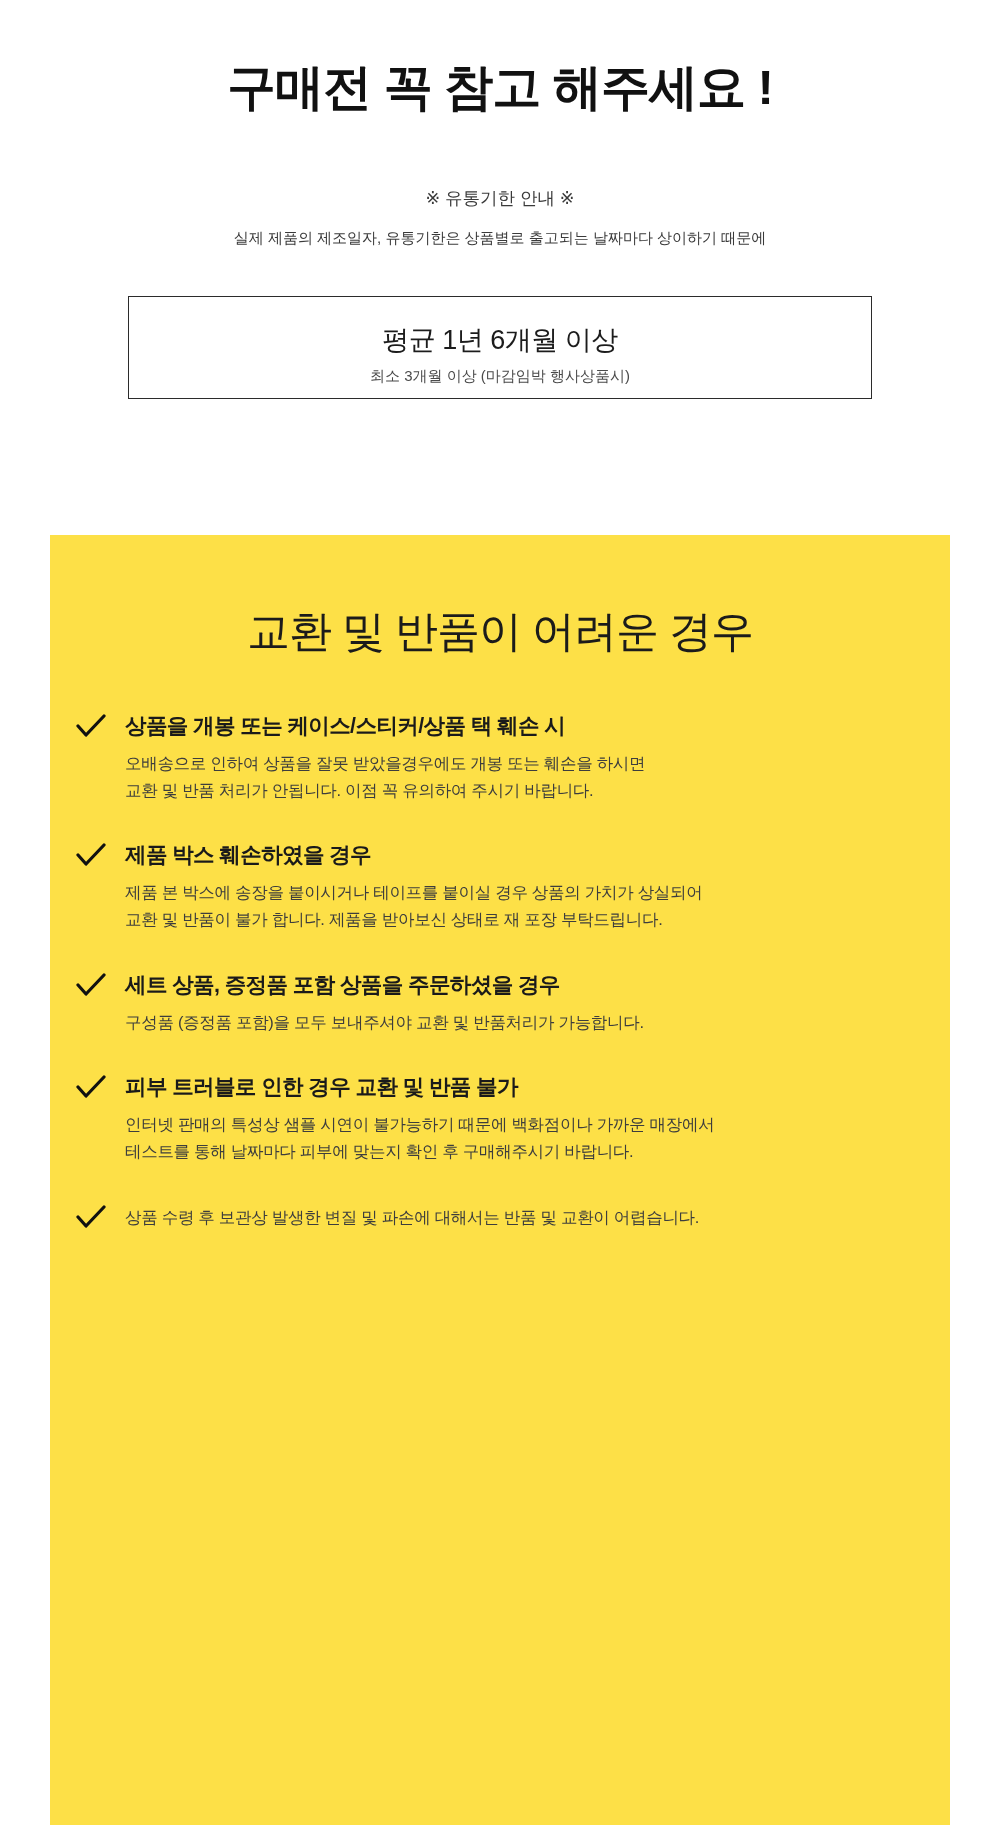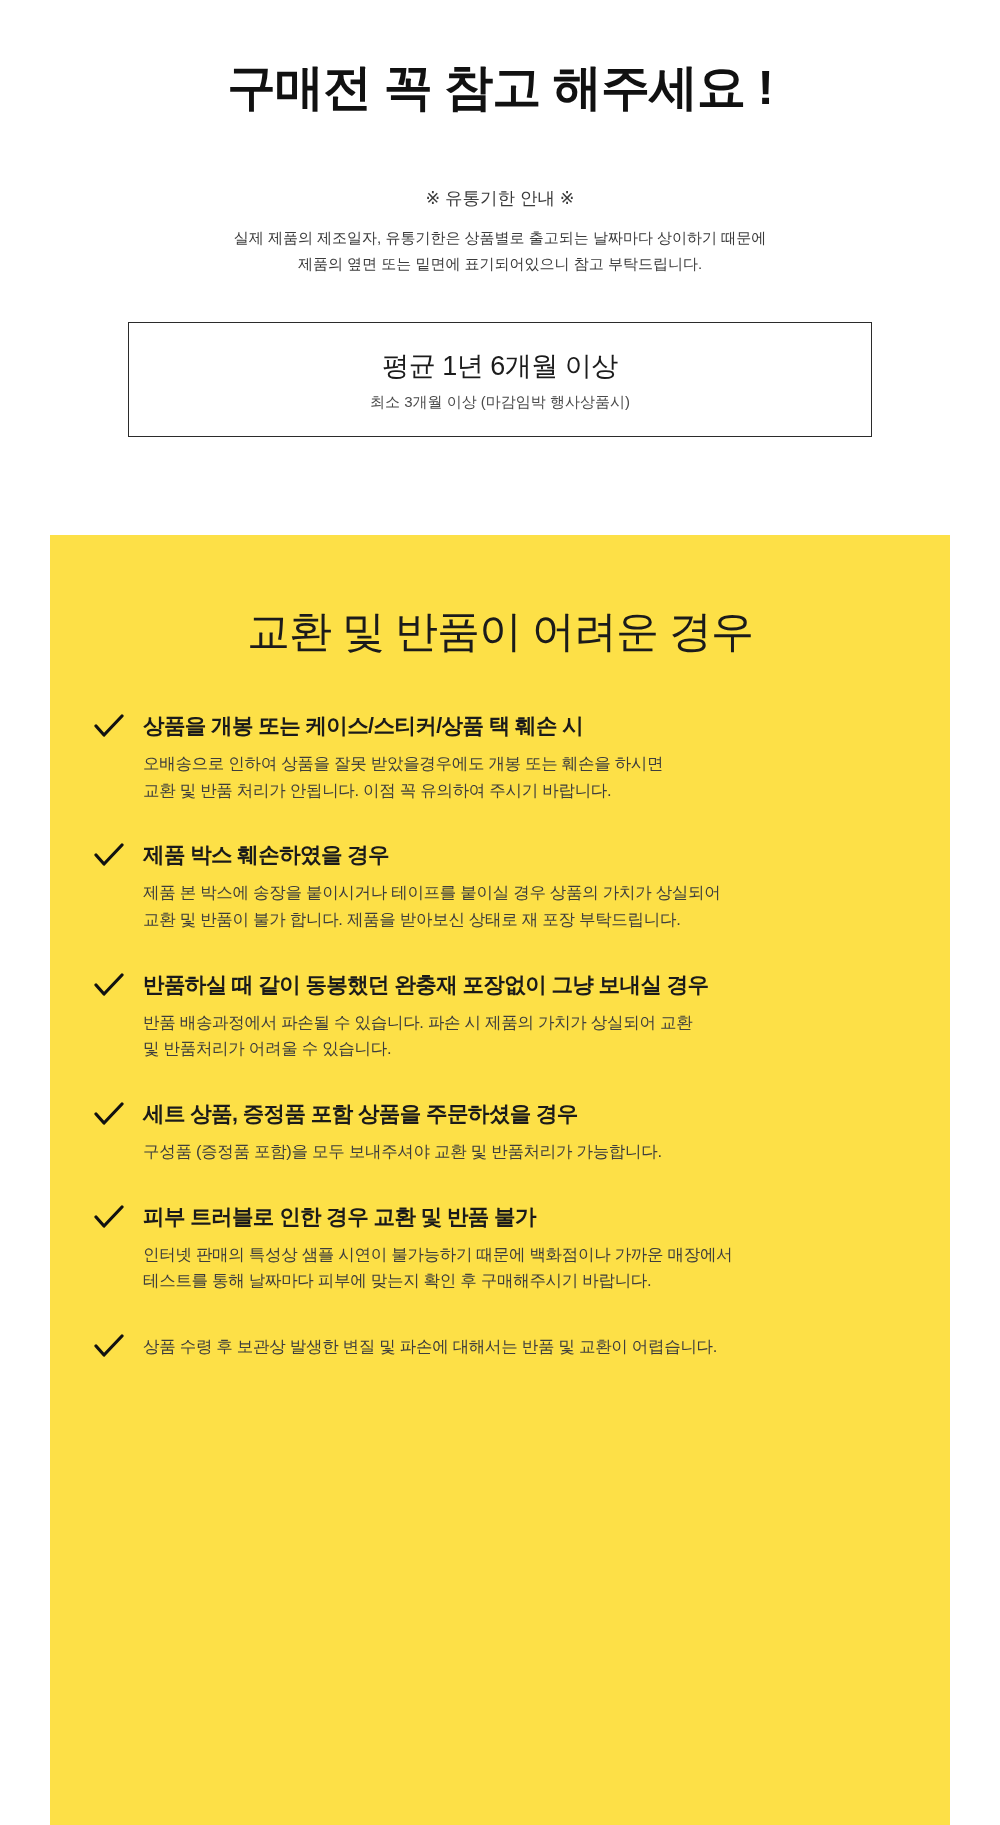--- a/index.html
+++ b/index.html
@@ -50,21 +50,21 @@
     font-size: 15px;
     color: #3a3a3a;
     line-height: 1.72;
   }
 
   .period-box {
     margin: 45px auto 0 auto;
     width: 744px;
     box-sizing: border-box;
     border: 1px solid #2b2b2b;
-    padding: 26px 10px 24px 10px;
+    padding: 26px 10px 12px 10px;
   }
 
   .period-main {
     font-size: 27px;
     color: #1c1c1c;
     letter-spacing: -0.5px;
     line-height: 1.3;
   }
 
   .period-sub {
@@ -88,21 +88,21 @@
     text-align: center;
     padding-top: 68px;
     font-size: 43px;
     font-weight: 400;
     color: #1b1b1b;
     letter-spacing: -1px;
   }
 
   .items {
     margin-top: 52px;
-    padding: 0 40px 0 38px;
+    padding: 0 40px 0 20px;
   }
 
   .item {
     position: relative;
     padding-left: 55px;
     margin-bottom: 39px;
   }
 
   .item:last-child {
     margin-bottom: 0;
@@ -145,21 +145,20 @@
 
 <div class="page">
 
   <div class="top-section">
     <h1 class="main-title">구매전 꼭 참고 해주세요 !</h1>
 
     <div class="subtitle">※ 유통기한 안내 ※</div>
 
     <div class="desc">
       <div>실제 제품의 제조일자, 유통기한은 상품별로 출고되는 날짜마다 상이하기 때문에</div>
-      <div>제품의 옆면 또는 밑면에 표기되어있으니 참고 부탁드립니다.</div>
     </div>
 
     <div class="period-box">
       <div class="period-main">평균 1년 6개월 이상</div>
       <div class="period-sub">최소 3개월 이상 (마감임박 행사상품시)</div>
     </div>
   </div>
 
   <div class="panel">
     <div class="panel-title">교환 및 반품이 어려운 경우</div>
@@ -181,30 +180,20 @@
         <span class="check-icon">
           <svg width="30" height="26" viewBox="0 0 30 26">
               <path d="M2 12 L10 21 L28 2" fill="none" stroke="#111111" stroke-width="3.2" stroke-linecap="round" stroke-linejoin="round"></path>
             </svg>
         </span>
         <div class="item-heading">제품 박스 훼손하였을 경우</div>
         <div class="item-line">제품 본 박스에 송장을 붙이시거나 테이프를 붙이실 경우 상품의 가치가 상실되어</div>
         <div class="item-line">교환 및 반품이 불가 합니다. 제품을 받아보신 상태로 재 포장 부탁드립니다.</div>
       </div>
 
-      <div class="item">
-        <span class="check-icon">
-          <svg width="30" height="26" viewBox="0 0 30 26">
-              <path d="M2 12 L10 21 L28 2" fill="none" stroke="#111111" stroke-width="3.2" stroke-linecap="round" stroke-linejoin="round"></path>
-            </svg>
-        </span>
-        <div class="item-heading">반품하실 때 같이 동봉했던 완충재 포장없이 그냥 보내실 경우</div>
-        <div class="item-line">반품 배송과정에서 파손될 수 있습니다. 파손 시 제품의 가치가 상실되어 교환</div>
-        <div class="item-line">및 반품처리가 어려울 수 있습니다.</div>
-      </div>
 
       <div class="item">
         <span class="check-icon">
           <svg width="30" height="26" viewBox="0 0 30 26">
               <path d="M2 12 L10 21 L28 2" fill="none" stroke="#111111" stroke-width="3.2" stroke-linecap="round" stroke-linejoin="round"></path>
             </svg>
         </span>
         <div class="item-heading">세트 상품, 증정품 포함 상품을 주문하셨을 경우</div>
         <div class="item-line">구성품 (증정품 포함)을 모두 보내주셔야 교환 및 반품처리가 가능합니다.</div>
       </div>

